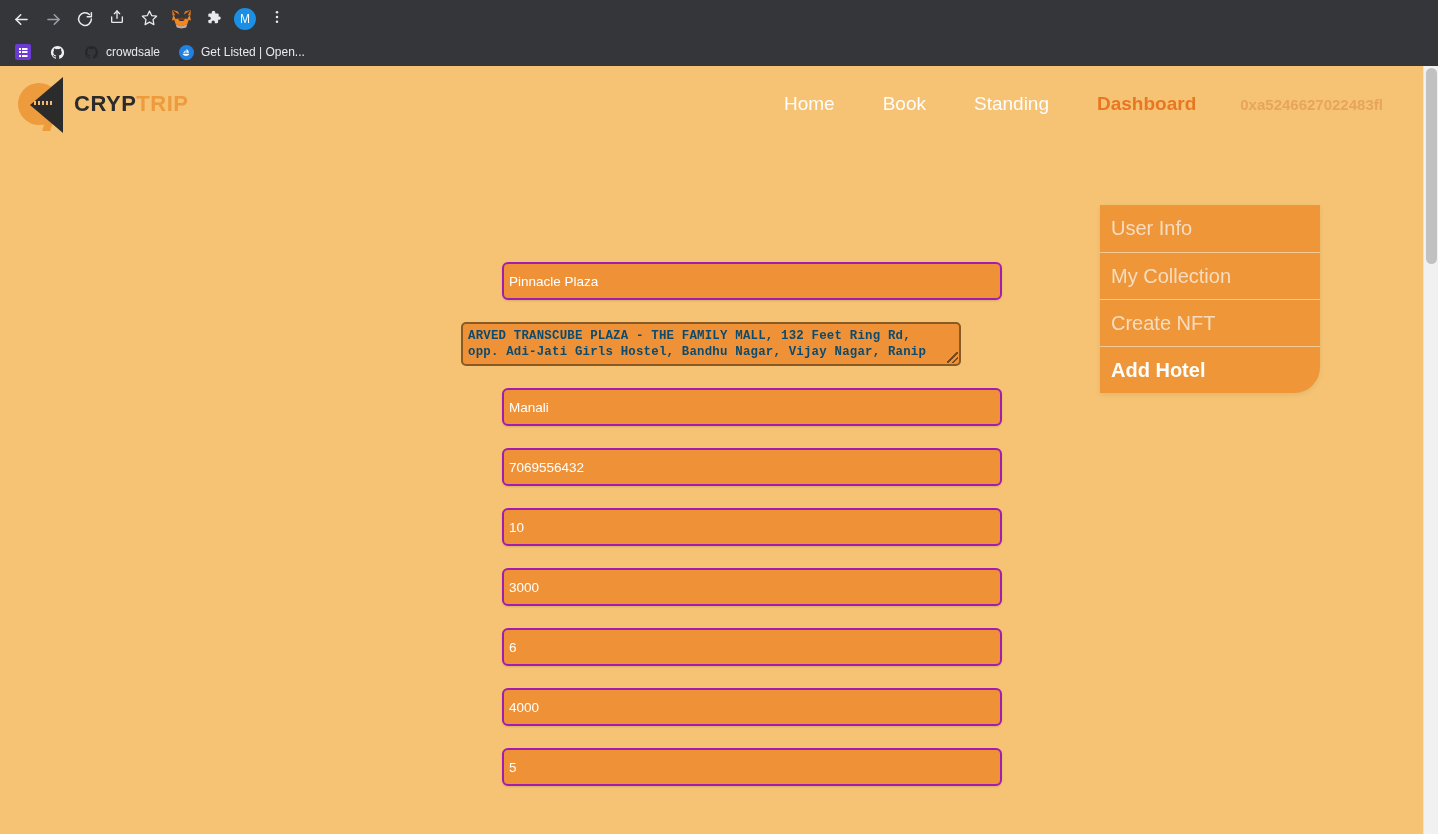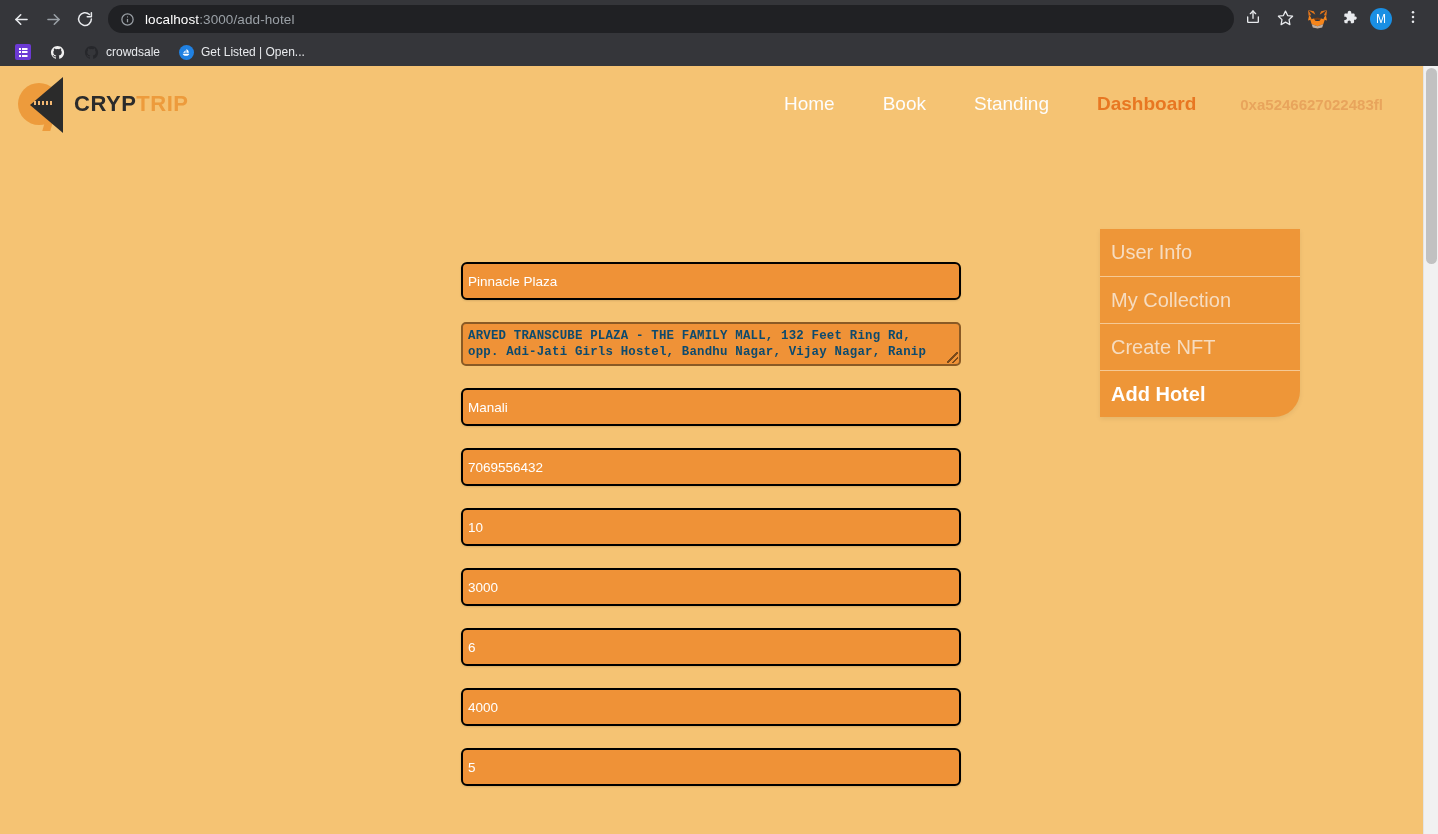--- a/index.html
+++ b/index.html
@@ -240,26 +240,25 @@
     font-weight: bold;
     margin-left: 20px;
     white-space: nowrap;
   }
 
   
   .dropdown {
     position: absolute;
     left: 1100px;
     top: 139px;
-    width: 200px;
+    width: 220px;
     background: #ee9638;
     border-bottom-right-radius: 26px;
     overflow: hidden;
     box-shadow: 0 2px 5px rgba(0,0,0,0.07);
-    margin-top: 24px;
   }
   .dd-item {
     height: 47px;
     display: flex;
     align-items: center;
     padding-left: 11px;
     color: #f6dcc0;
     font-size: 20px;
     border-top: 1px solid #f5c995;
     white-space: nowrap;
@@ -274,30 +273,31 @@
   .form {
     position: absolute;
     left: 461px;
     top: 196px;
     width: 500px;
   }
   .field {
     width: 500px;
     height: 38px;
     background: #ef9237;
-    border: 2px solid #000000;
+    border: 2px solid #a21caf;
     border-radius: 6px;
     margin-bottom: 22px;
     display: flex;
     align-items: center;
     padding: 0 5px;
     color: #ffffff;
     font-size: 13.5px;
     font-family: "Liberation Sans", sans-serif;
     box-shadow: 0 1px 2px rgba(0,0,0,0.12);
+    margin-left: 41px;
   }
   .textarea-field {
     width: 500px;
     height: 44px;
     background: #ef9237;
     border: 2px solid #8a5a25;
     border-radius: 5px;
     margin-bottom: 22px;
     padding: 5px 6px 0 5px;
     position: relative;
@@ -348,30 +348,20 @@
 
     <div class="nav-btn">
       <span>
         <svg width="18" height="18" viewBox="0 0 24 24" fill="none" stroke="#e8eaed" stroke-width="2" stroke-linecap="round" stroke-linejoin="round">
             <path d="M20.5 12a8.5 8.5 0 1 1-2.6-6.1"></path>
             <polyline points="20.5 3.5 20.5 9 15 9"></polyline>
           </svg>
       </span>
     </div>
 
-    <div class="omnibox">
-      <span class="info-icon">
-        <svg width="15" height="15" viewBox="0 0 24 24" fill="none" stroke="#9aa0a6" stroke-width="2">
-            <circle cx="12" cy="12" r="9"></circle>
-            <line x1="12" y1="11" x2="12" y2="16.5"></line>
-            <circle cx="12" cy="7.8" r="0.9" fill="#9aa0a6" stroke="none"></circle>
-          </svg>
-      </span>
-      <span class="url-text"><span class="host">localhost</span><span>:3000/add-hotel</span></span>
-    </div>
 
     <div class="toolbar-right">
       <div class="icon-btn">
         <span>
           <svg width="16" height="16" viewBox="0 0 24 24" fill="none" stroke="#e8eaed" stroke-width="2" stroke-linecap="round" stroke-linejoin="round">
               <path d="M4 12v7a1 1 0 0 0 1 1h14a1 1 0 0 0 1-1v-7"></path>
               <polyline points="8 7 12 3 16 7"></polyline>
               <line x1="12" y1="3" x2="12" y2="14"></line>
             </svg>
         </span>

